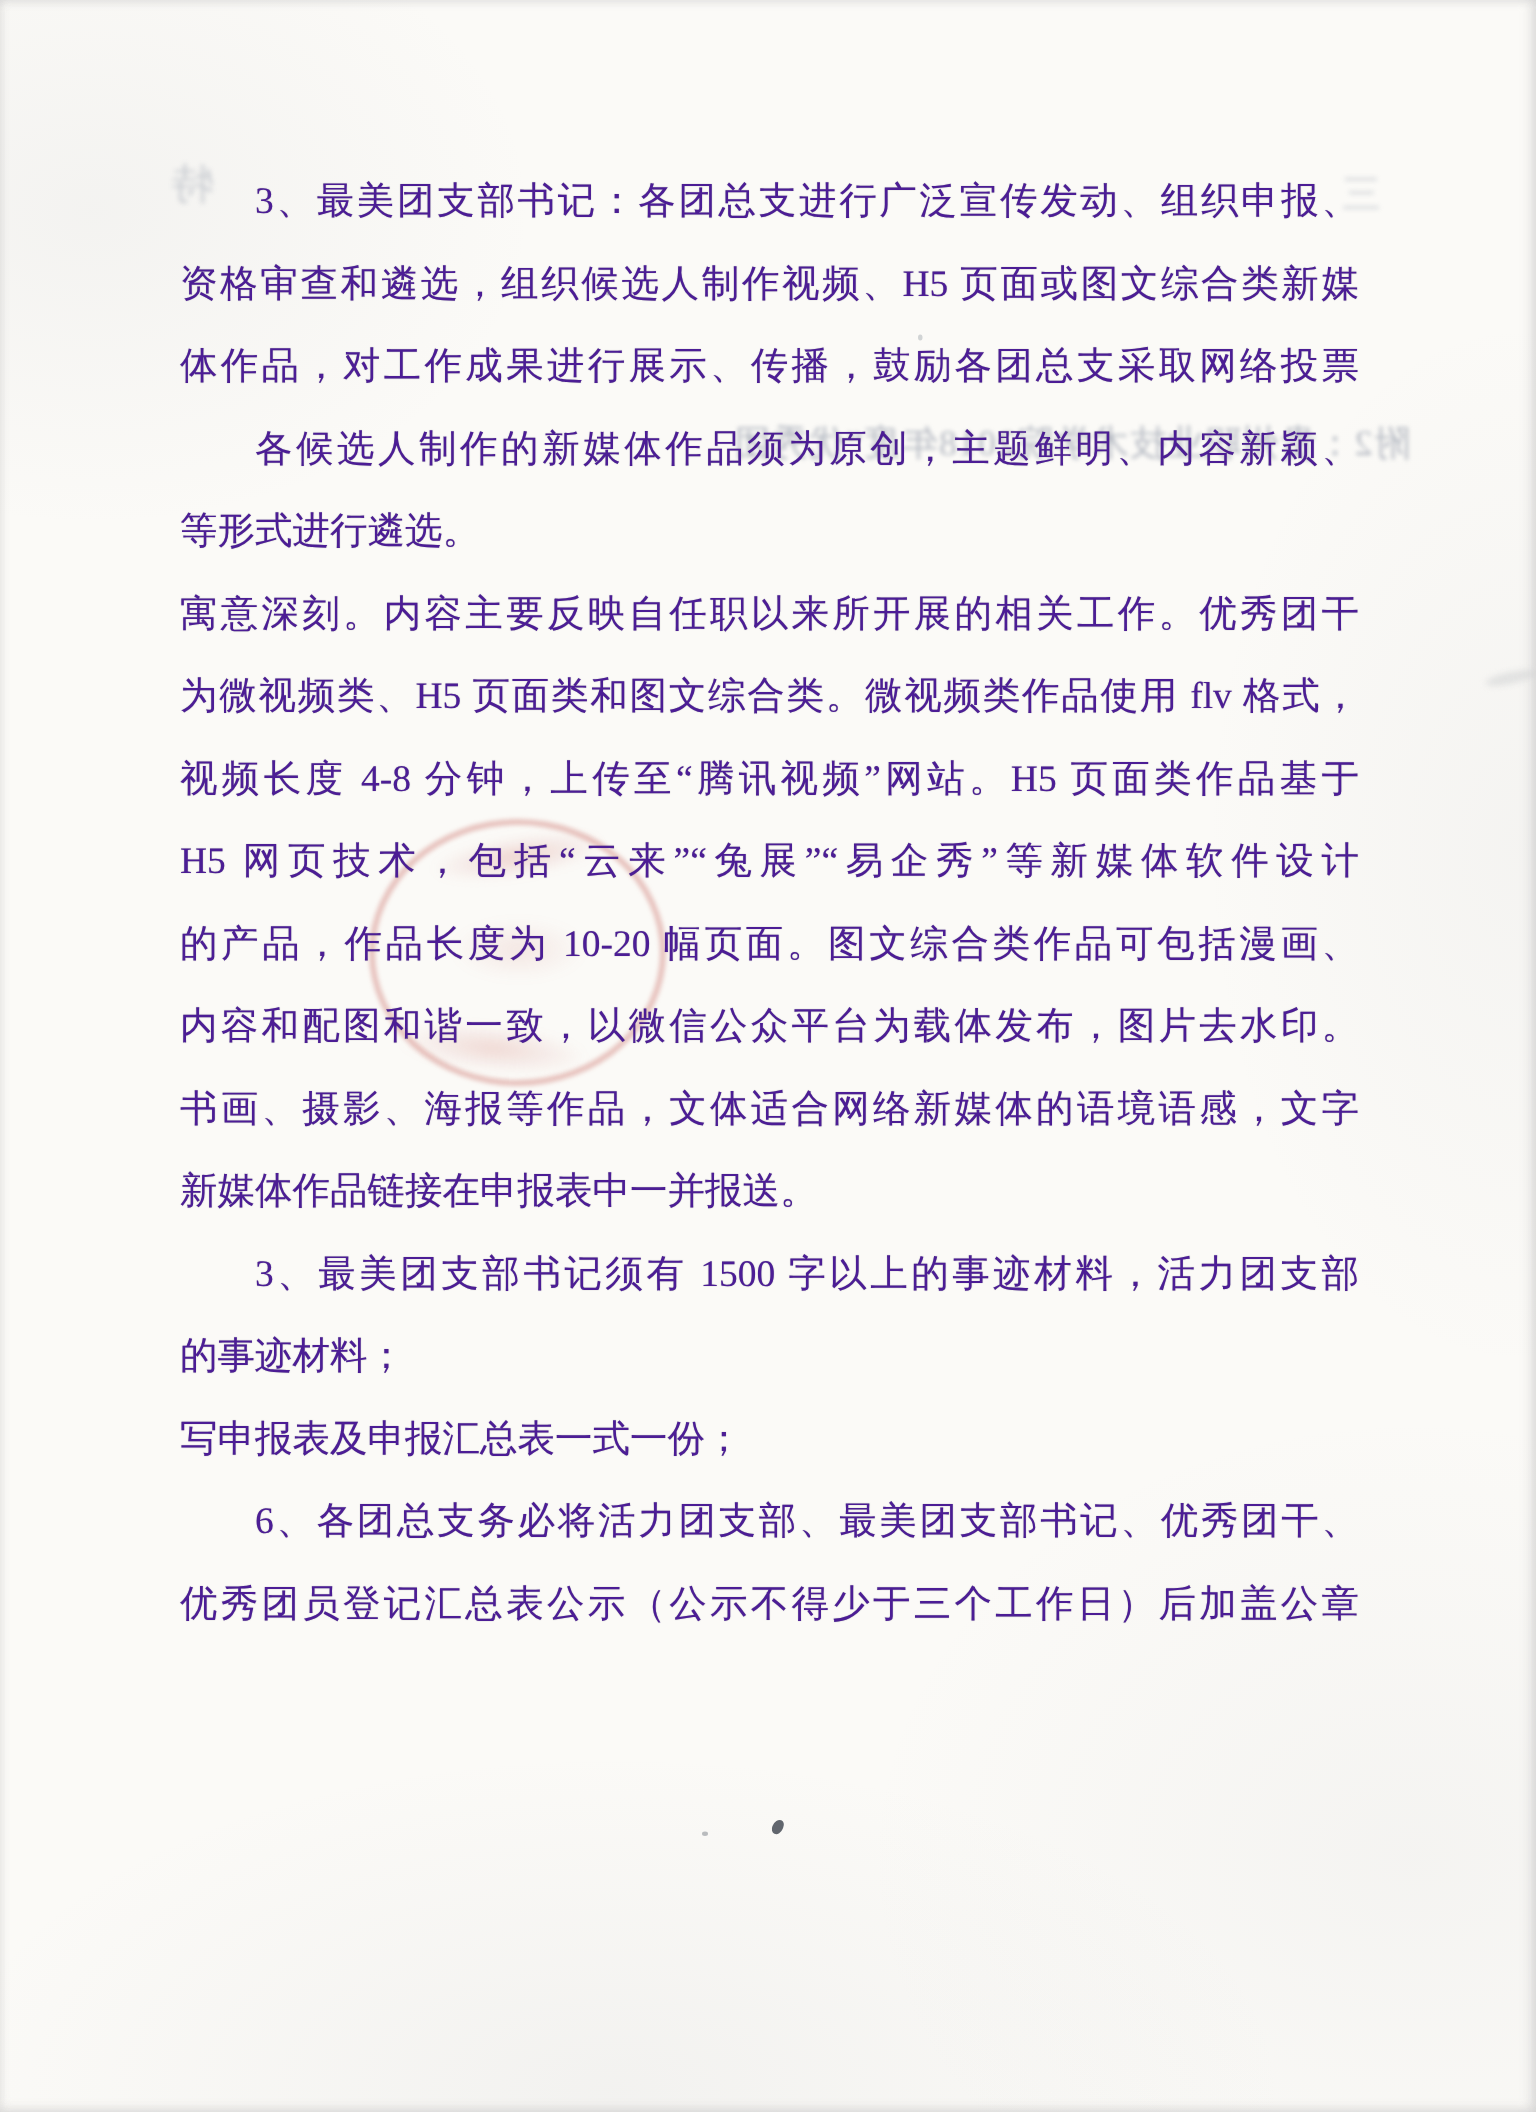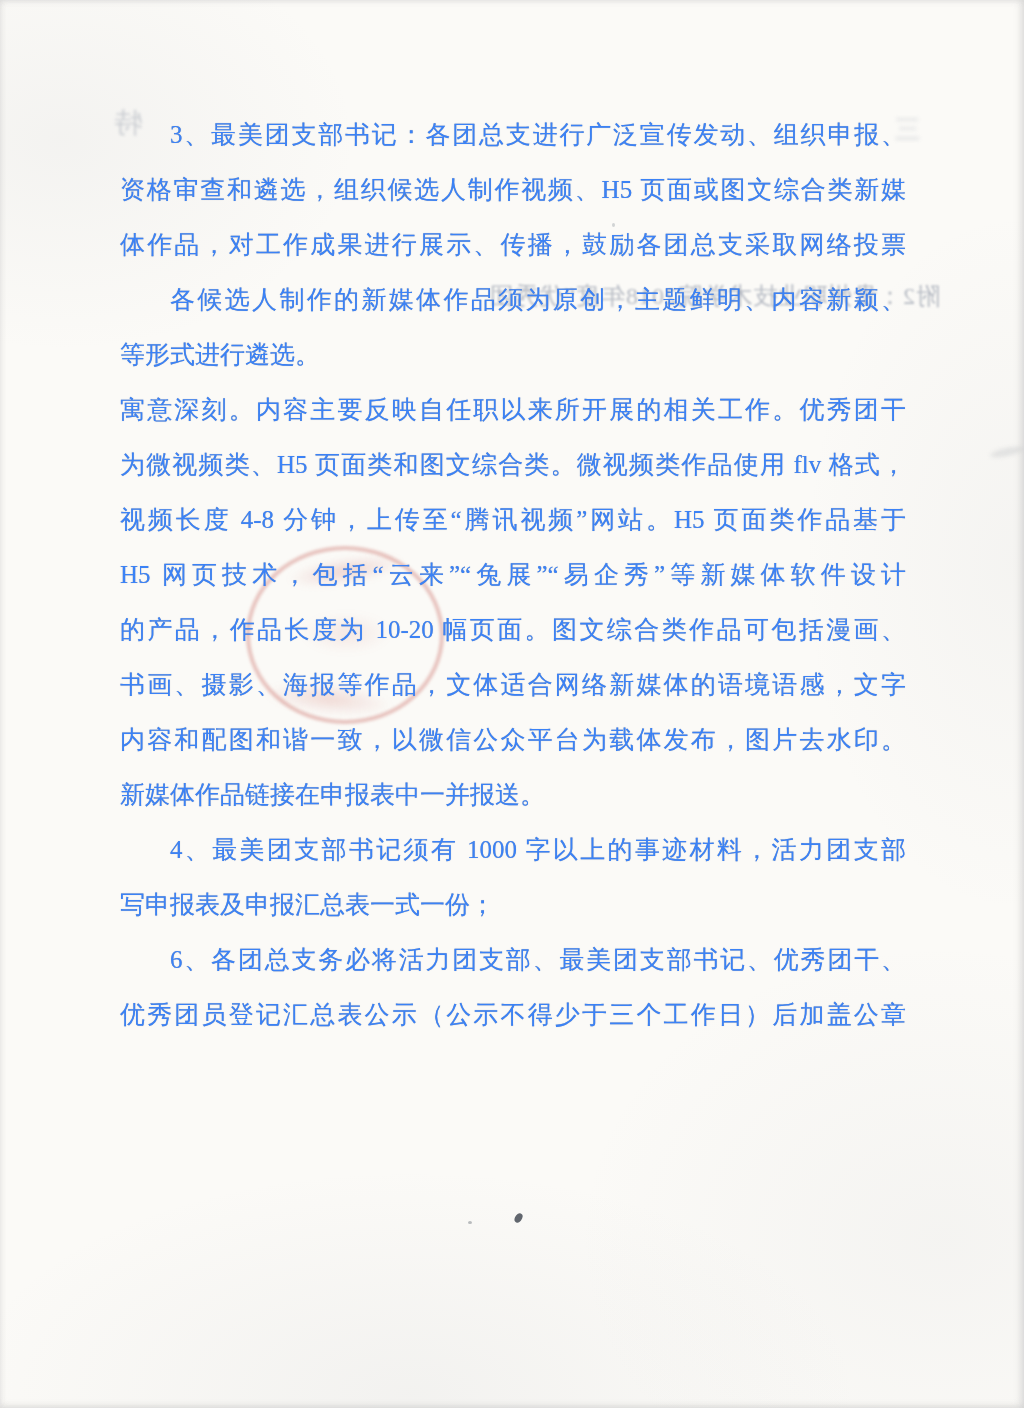--- a/index.html
+++ b/index.html
@@ -19,21 +19,21 @@
     position: absolute; inset: 0; pointer-events: none;
     box-shadow:
       inset -4px 0 7px rgba(140,140,142,0.18),
       inset 0 -3px 7px rgba(140,140,142,0.10),
       inset 2px 0 6px rgba(160,160,162,0.08),
       inset 0 2px 6px rgba(160,160,162,0.06);
   }
   
   .doc-text {
     position: absolute; left: 120px; top: 107px; width: 786px;
-    color: #3b82f6;
+    color: #4c1d95;
     font-size: 25px;
     text-shadow: 0 0 0.7px rgba(74,81,96,0.55);
   }
   .ln {
     height: 55px; line-height: 55px;
     text-align: justify;
     text-align-last: justify;
     white-space: normal;
     overflow: visible;
   }
@@ -106,24 +106,25 @@
   <div class="ln indent">3、最美团支部书记：各团总支进行广泛宣传发动、组织申报、</div>
   <div class="ln">资格审查和遴选，组织候选人制作视频、H5 页面或图文综合类新媒</div>
   <div class="ln">体作品，对工作成果进行展示、传播，鼓励各团总支采取网络投票</div>
   <div class="ln indent">各候选人制作的新媒体作品须为原创，主题鲜明、内容新颖、</div>
   <div class="ln short">等形式进行遴选。</div>
   <div class="ln">寓意深刻。内容主要反映自任职以来所开展的相关工作。优秀团干</div>
   <div class="ln">为微视频类、H5 页面类和图文综合类。微视频类作品使用 flv 格式，</div>
   <div class="ln">视频长度 4-8 分钟，上传至“腾讯视频”网站。H5 页面类作品基于</div>
   <div class="ln">H5 网页技术，包括“云来”“兔展”“易企秀”等新媒体软件设计</div>
   <div class="ln">的产品，作品长度为 10-20 幅页面。图文综合类作品可包括漫画、</div>
+  <div class="ln">内容和配图和谐一致，以微信公众平台为载体发布，图片去水印。</div>
   <div class="ln">书画、摄影、海报等作品，文体适合网络新媒体的语境语感，文字</div>
-  <div class="ln">内容和配图和谐一致，以微信公众平台为载体发布，图片去水印。</div>
   <div class="ln short">新媒体作品链接在申报表中一并报送。</div>
-  <div class="ln indent">4、最美团支部书记须有 1000 字以上的事迹材料，活力团支部</div>
+  <div class="ln indent">3、最美团支部书记须有 1500 字以上的事迹材料，活力团支部</div>
+  <div class="ln short">的事迹材料；</div>
   <div class="ln short">写申报表及申报汇总表一式一份；</div>
   <div class="ln indent">6、各团总支务必将活力团支部、最美团支部书记、优秀团干、</div>
   <div class="ln">优秀团员登记汇总表公示（公示不得少于三个工作日）后加盖公章</div>
 </div>
 
 <div class="speck s1"></div>
 <div class="speck s2"></div>
 <div class="speck s3"></div>
 <div class="speck s4"></div>
 <div class="speck s5"></div>

